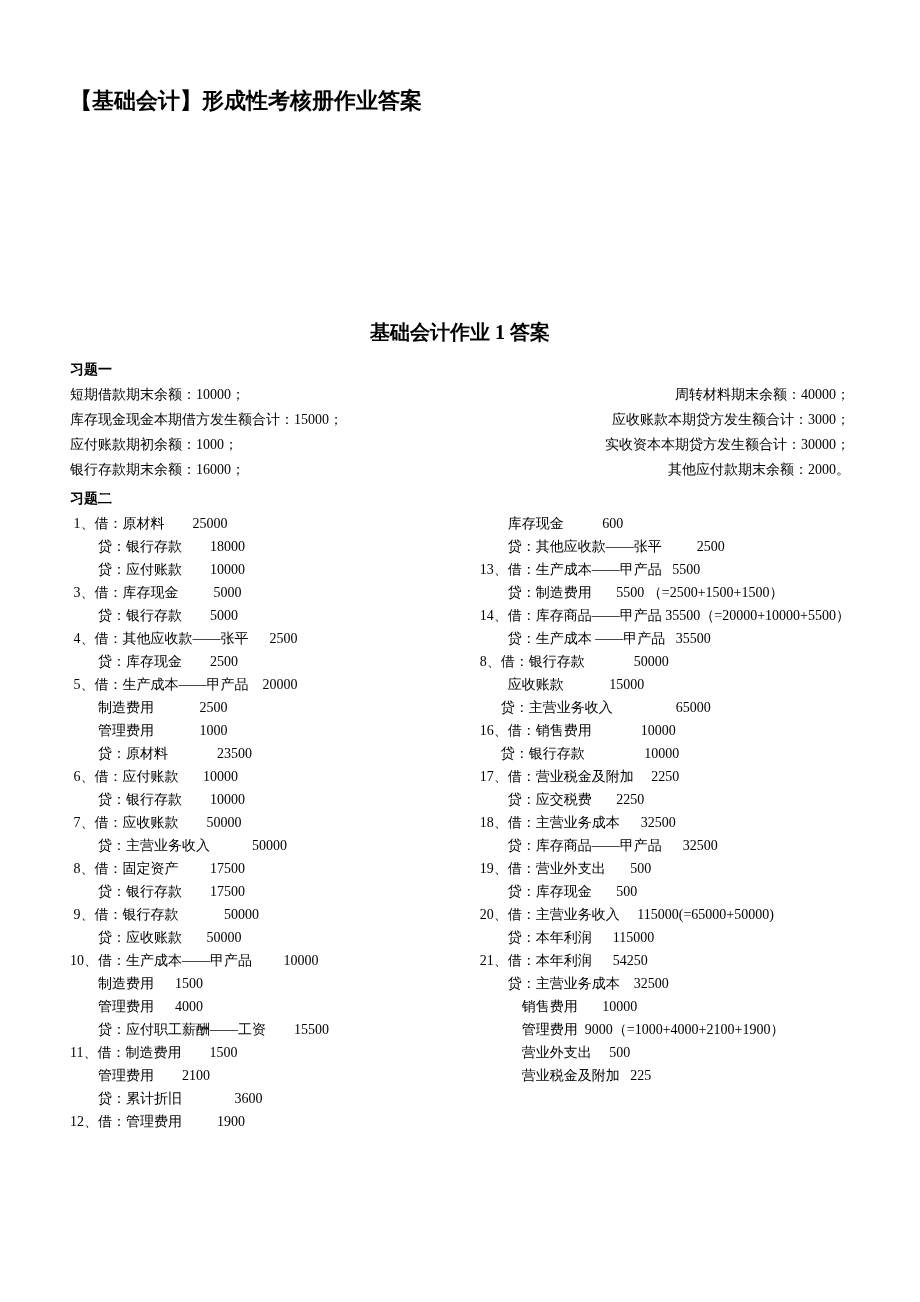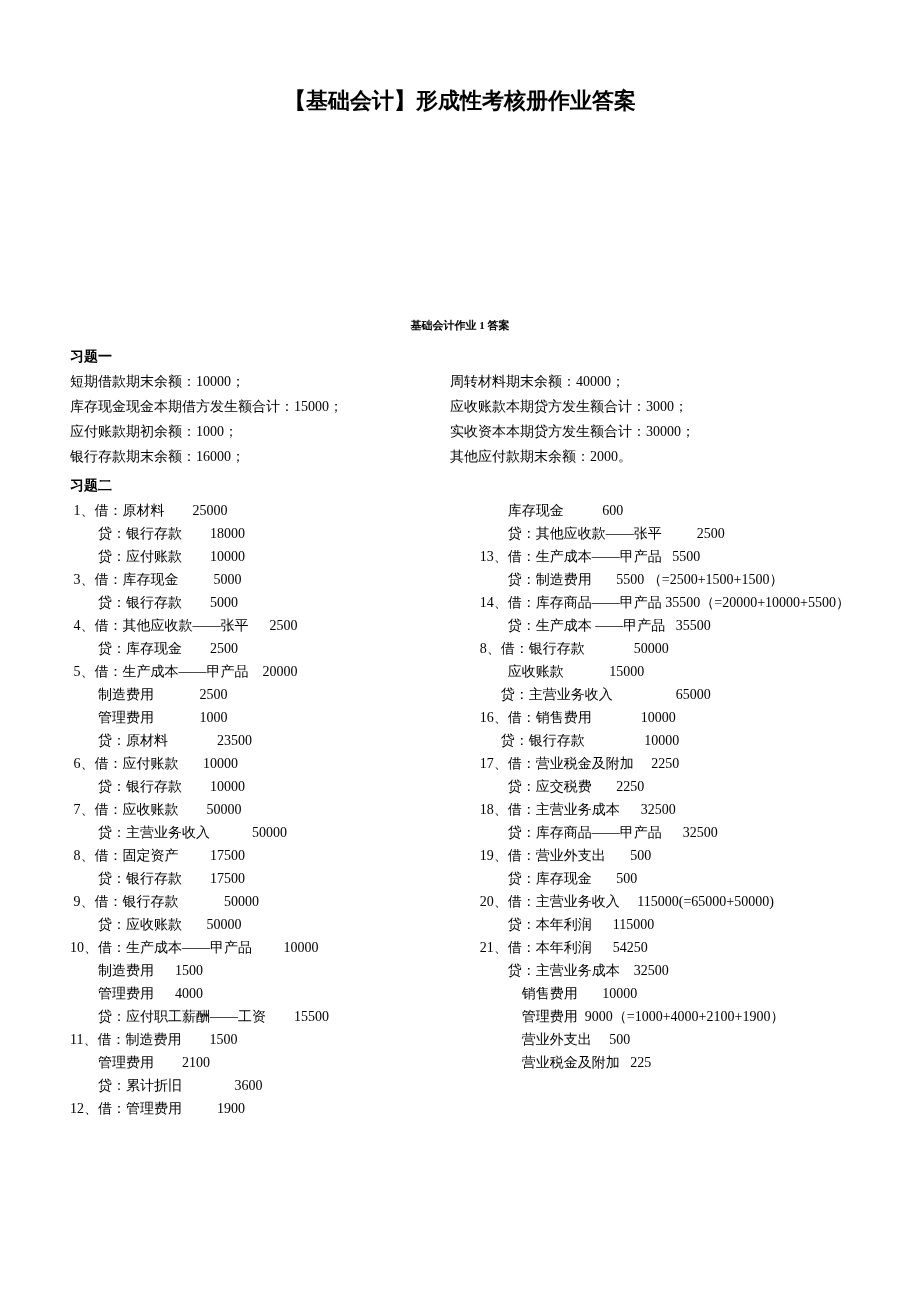--- a/index.html
+++ b/index.html
@@ -6,41 +6,41 @@
     body {
       width: 920px;
       background: #fff;
       font-family: "SimSun", "宋体", serif;
       color: #000;
       padding: 84px 70px 60px 70px;
       font-size: 14px;
       line-height: 1.5;
     }
     .main-title {
-      text-align: center;
+      text-align: left;
       font-size: 22px;
       font-weight: bold;
       font-family: "SimHei", "黑体", sans-serif;
       margin-bottom: 200px;
     }
     .sub-title {
       text-align: center;
-      font-size: 11px;
+      font-size: 20px;
       margin-bottom: 12px;
     }
     .section-label {
       font-weight: bold;
       margin: 4px 0 4px 0;
     }
     .q1-wrap, .q2-wrap {
       display: flex;
-      gap: 0;
+      gap: 8px;
     }
     .q1-left { width: 380px; }
-    .q1-right { flex: 1; }
+    .q1-right { flex: 1; text-align: right; }
     .q1-left div, .q1-right div { margin-bottom: 4px; }
     .q2-left { width: 430px; }
     .q2-right { flex: 1; }
     .entry { white-space: pre; margin-bottom: 2px; }
   </style>
 </head>
 <body>
 
 <h1 class="main-title">【基础会计】形成性考核册作业答案</h1>
 

